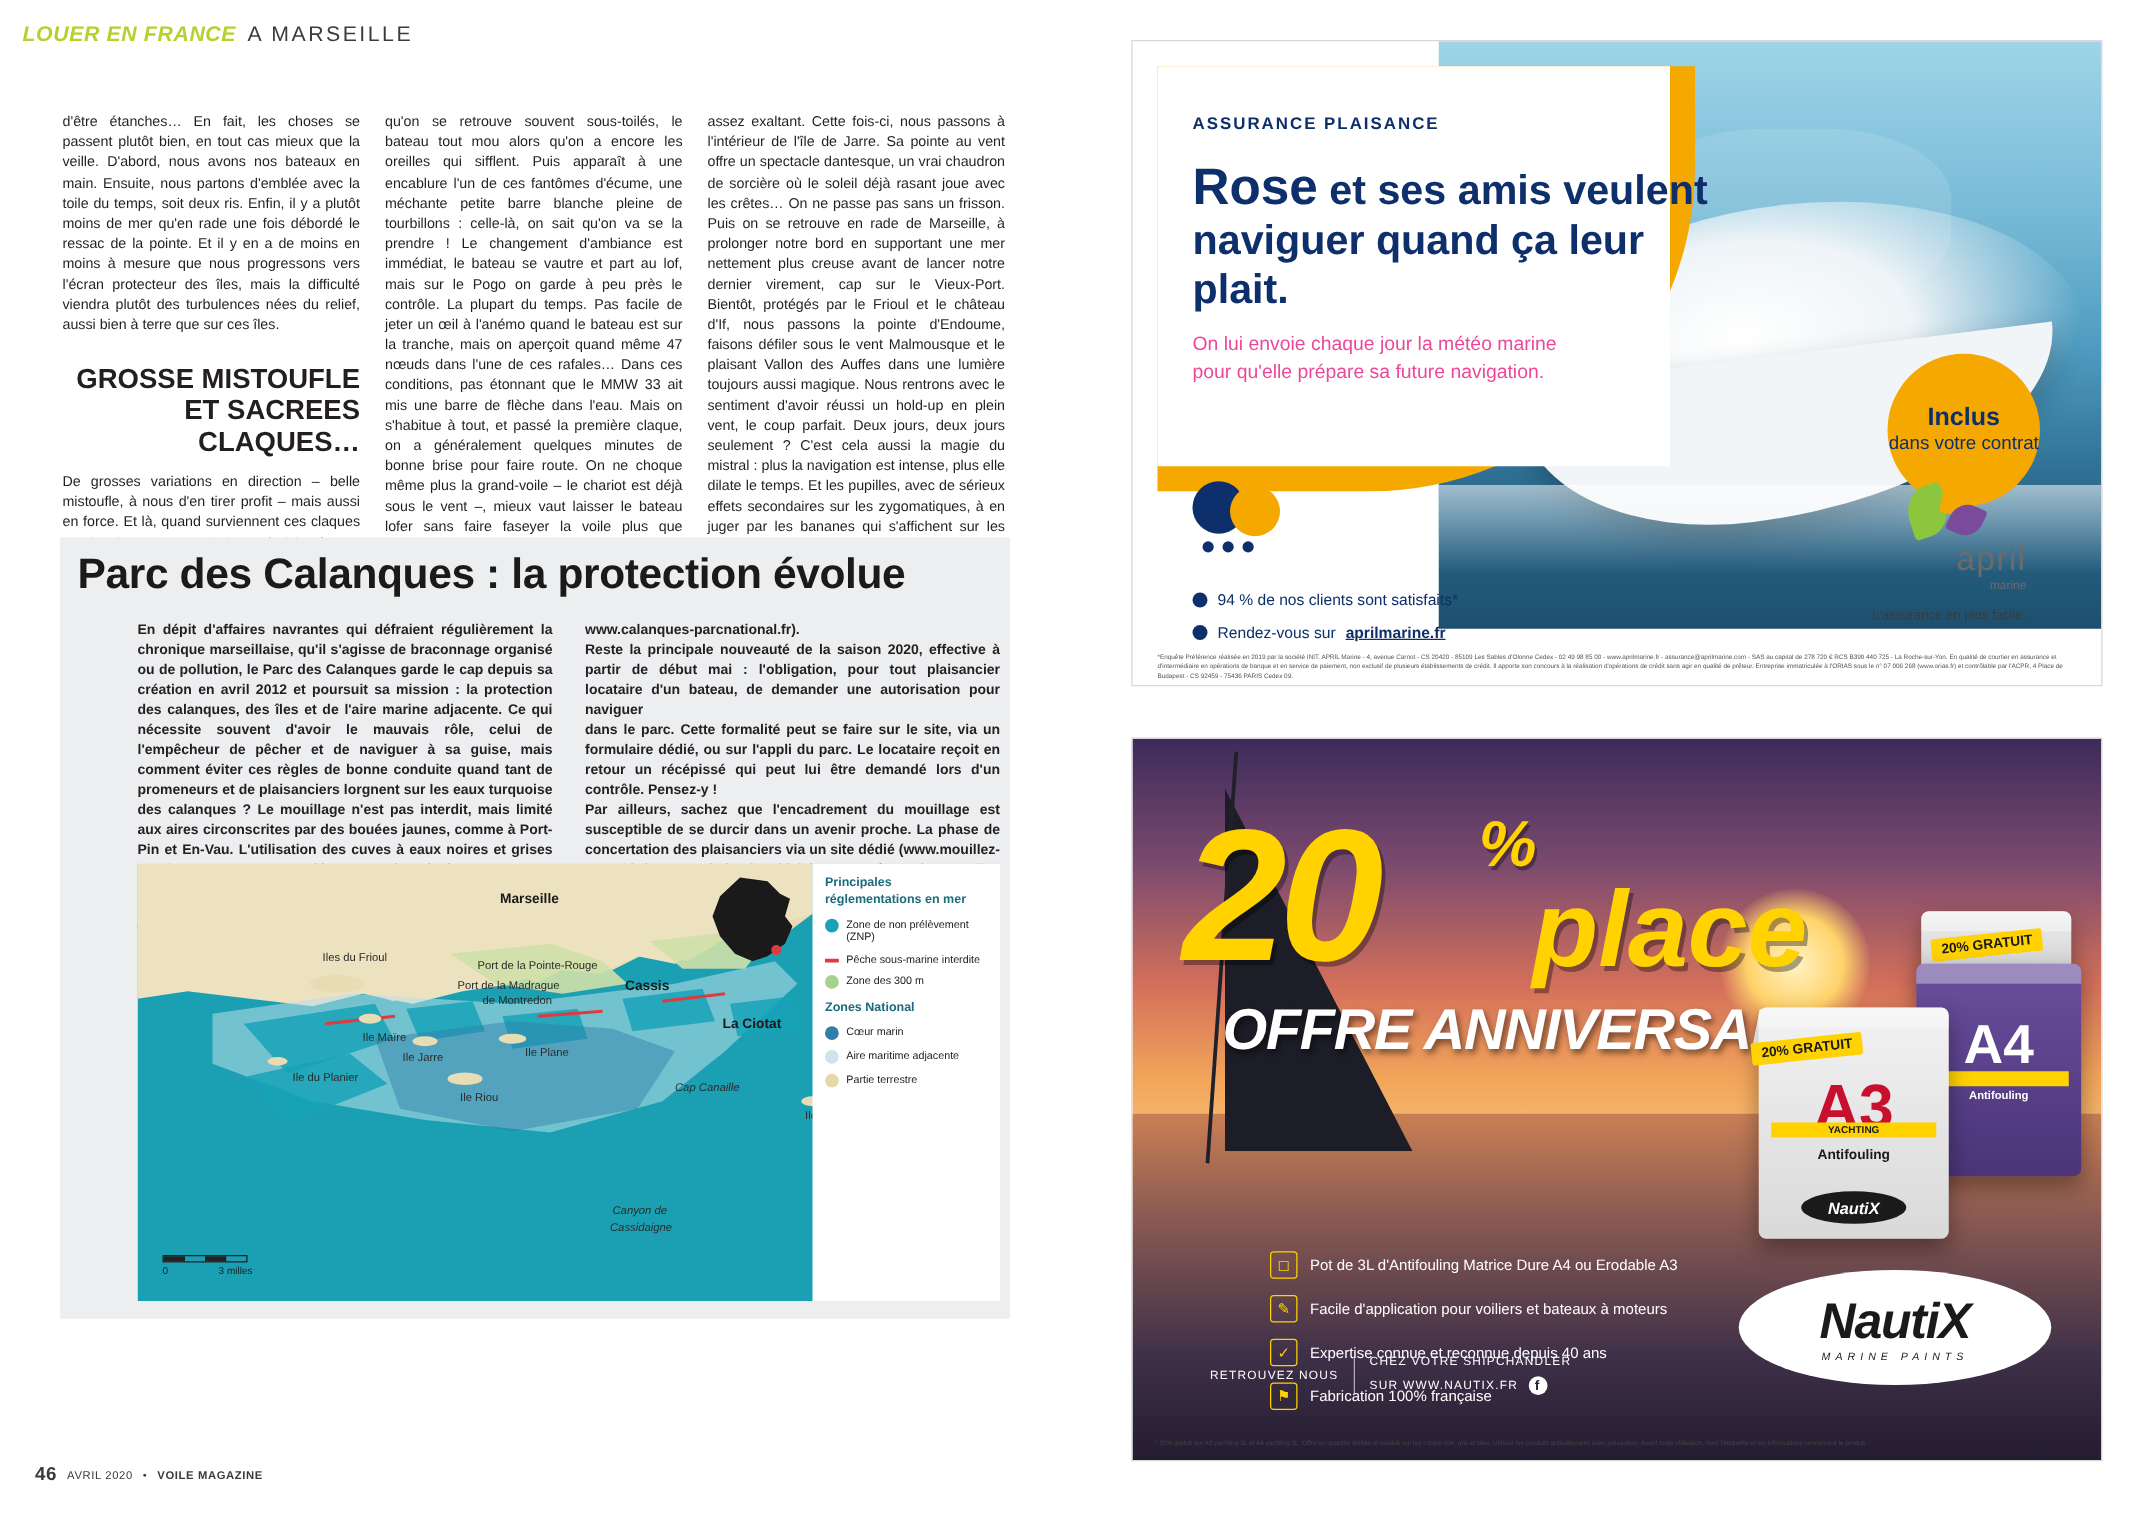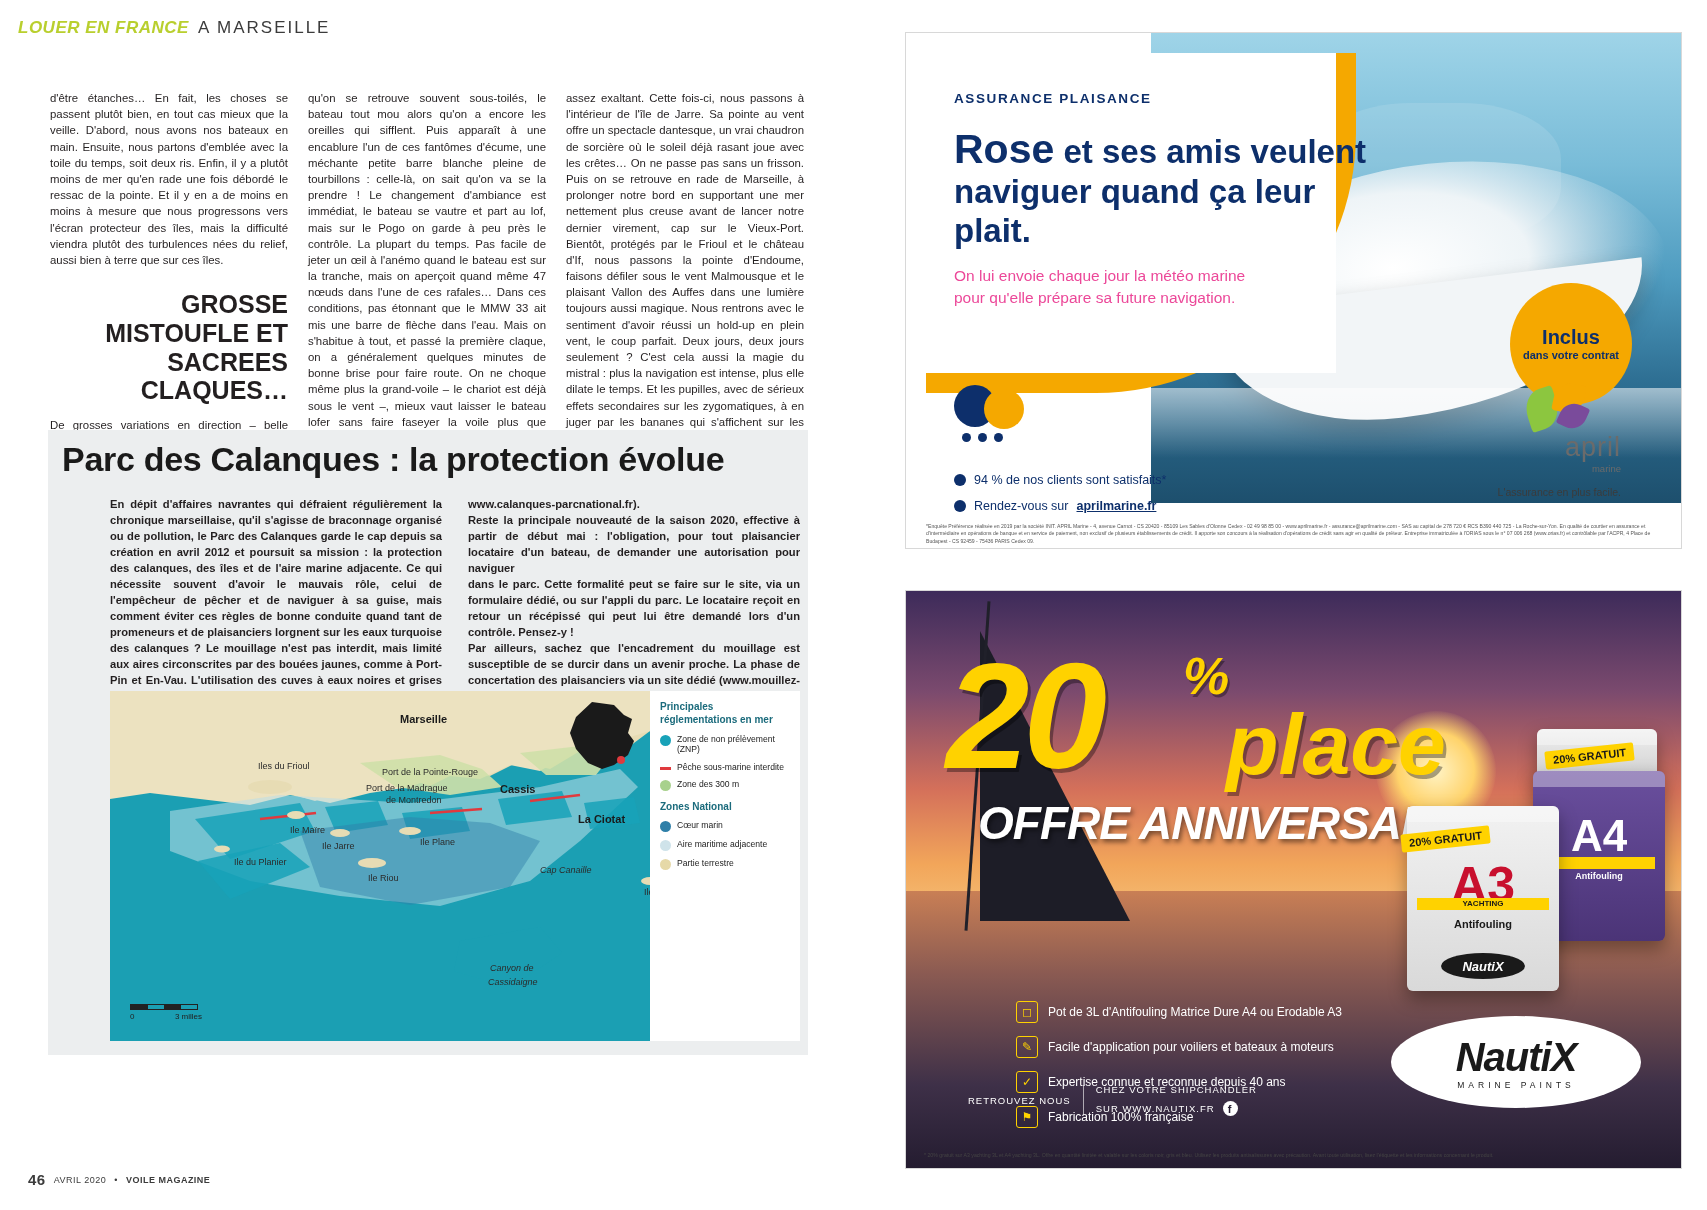--- a/index.html
+++ b/index.html
@@ -8,21 +8,21 @@
   
   .hdr{position:absolute;left:18px;top:18px;display:flex;align-items:center;gap:9px;}
   .hdr .l1{font-family:"Liberation Sans",sans-serif;font-weight:bold;font-style:italic;font-size:17px;letter-spacing:.5px;color:#b9cf2e;}
   .hdr .l2{font-weight:normal;font-size:17px;letter-spacing:2px;color:#3b3b3b;}
 
   
   .leftpage{position:absolute;left:0;top:0;width:838px;height:1210px;}
   .cols{position:absolute;left:50px;top:90px;width:755px;display:flex;gap:20px;}
   .col{width:238px;font-size:11.4px;line-height:1.42;text-align:justify;}
   .col p{margin:0 0 0 0;}
-  .subhead{font-size:25px;line-height:1.15;font-weight:bold;color:#231f20;margin:22px 0 12px 0;text-align:right;}
+  .subhead{font-size:22px;line-height:1.15;font-weight:bold;color:#231f20;margin:22px 0 12px 0;text-align:right;}
   .endsq{display:inline-block;width:9px;height:9px;background:#b9cf2e;vertical-align:-1px;margin-left:4px;}
 
   
   .artbox{position:absolute;left:48px;top:430px;width:760px;height:625px;background:#eceeef;}
   .arttitle{position:absolute;left:14px;top:10px;width:735px;font-size:34px;font-weight:bold;color:#1a1a1a;letter-spacing:-.3px;}
   .artcols{position:absolute;left:62px;top:66px;width:690px;display:flex;gap:26px;}
   .artcol{width:332px;font-size:11.2px;line-height:1.43;font-weight:bold;text-align:justify;color:#231f20;}
 
   
   .map{position:absolute;left:62px;top:261px;width:690px;height:350px;background:#ffffff;overflow:hidden;}
@@ -57,21 +57,21 @@
   .ad1 .wave{position:absolute;right:0;bottom:45px;width:530px;height:70px;background:linear-gradient(180deg,rgba(255,255,255,.55),rgba(255,255,255,0));}
   .ad1 .crew{position:absolute;right:120px;top:70px;width:250px;height:140px;background:rgba(255,255,255,.12);border-radius:40%;}
   .ad1 .circle{position:absolute;left:20px;top:20px;width:430px;height:340px;background:#f5a800;border-radius:0 0 260px 0;}
   .ad1 .white{position:absolute;left:20px;top:20px;width:410px;height:320px;background:#ffffff;}
   .kicker{position:absolute;left:48px;top:58px;font-size:13.5px;letter-spacing:1.6px;color:#0d2f6b;font-weight:bold;}
   .h1{position:absolute;left:48px;top:92px;width:420px;font-size:33px;line-height:1.18;font-weight:bold;color:#0d2f6b;}
   .h1 .big{font-size:41px;}
   .sub{position:absolute;left:48px;top:232px;width:320px;font-size:15.5px;line-height:1.45;color:#ec4899;}
   .badge{position:absolute;left:604px;top:250px;width:122px;height:122px;border-radius:50%;background:#f5a800;color:#0d2f6b;display:flex;flex-direction:column;align-items:center;justify-content:center;text-align:center;}
   .badge b{font-size:20px;}
-  .badge span{font-size:11px;line-height:1.25;font-weight:bold;}
+  .badge span{font-size:15px;line-height:1.25;}
   .dots{position:absolute;left:48px;top:352px;width:90px;height:70px;}
   .dots .d1{position:absolute;left:0;top:0;width:42px;height:42px;border-radius:50%;background:#0d2f6b;}
   .dots .d2{position:absolute;left:30px;top:4px;width:40px;height:40px;border-radius:50%;background:#f5a800;}
   .dots .d3{position:absolute;left:8px;top:48px;width:9px;height:9px;border-radius:50%;background:#0d2f6b;}
   .dots .d4{position:absolute;left:24px;top:48px;width:9px;height:9px;border-radius:50%;background:#0d2f6b;}
   .dots .d5{position:absolute;left:40px;top:48px;width:9px;height:9px;border-radius:50%;background:#0d2f6b;}
   .prev{position:absolute;left:152px;top:358px;width:280px;font-size:20px;line-height:1.25;font-weight:bold;color:#0d2f6b;}
   .bul{position:absolute;left:48px;font-size:12.5px;color:#0d2f6b;display:flex;align-items:center;gap:8px;}
   .bul .dot{width:12px;height:12px;border-radius:50%;background:#0d2f6b;flex:0 0 12px;}
   .bul.b1{top:440px;}
@@ -110,21 +110,21 @@
   .a3sub{position:absolute;left:0;right:0;top:104px;text-align:center;font-size:11px;font-weight:bold;color:#1a1a1a;}
   .a3band{position:absolute;left:10px;right:10px;top:92px;height:12px;background:#ffd200;}
   .bullets{position:absolute;left:110px;top:410px;width:430px;}
   .brow{display:flex;align-items:center;gap:10px;margin-bottom:13px;font-size:12px;color:#ffffff;}
   .brow .bi{width:20px;height:20px;border-radius:3px;border:1.5px solid #ffd200;color:#ffd200;font-size:12px;display:flex;align-items:center;justify-content:center;flex:0 0 20px;}
   .retro{position:absolute;left:62px;bottom:52px;display:flex;align-items:center;gap:12px;color:#fff;font-size:9.5px;letter-spacing:1px;}
   .retro .bar{width:1px;height:30px;background:rgba(255,255,255,.6);}
   .fb{width:15px;height:15px;border-radius:50%;background:#fff;color:#241c30;font-weight:bold;font-size:11px;display:flex;align-items:center;justify-content:center;}
   .nautix{position:absolute;right:40px;bottom:60px;width:250px;height:92px;border-radius:50%;background:#ffffff;display:flex;flex-direction:column;align-items:center;justify-content:center;}
   .nautix .n1{font-size:40px;font-weight:bold;font-style:italic;color:#1a1a1a;letter-spacing:-1px;}
-  .nautix .n2{font-size:8.5px;letter-spacing:4px;color:#1a1a1a;}
+  .nautix .n2{font-size:8.5px;letter-spacing:4px;color:#1a1a1a;font-style:italic;}
   .ad2 .footnote{position:absolute;left:18px;bottom:10px;width:740px;font-size:5.2px;color:#444;}
 </style>
 </head>
 <body>
 
 <div class="hdr">
   <span class="l1">LOUER EN FRANCE</span>
   <span class="l2">A MARSEILLE</span>
 </div>
 

